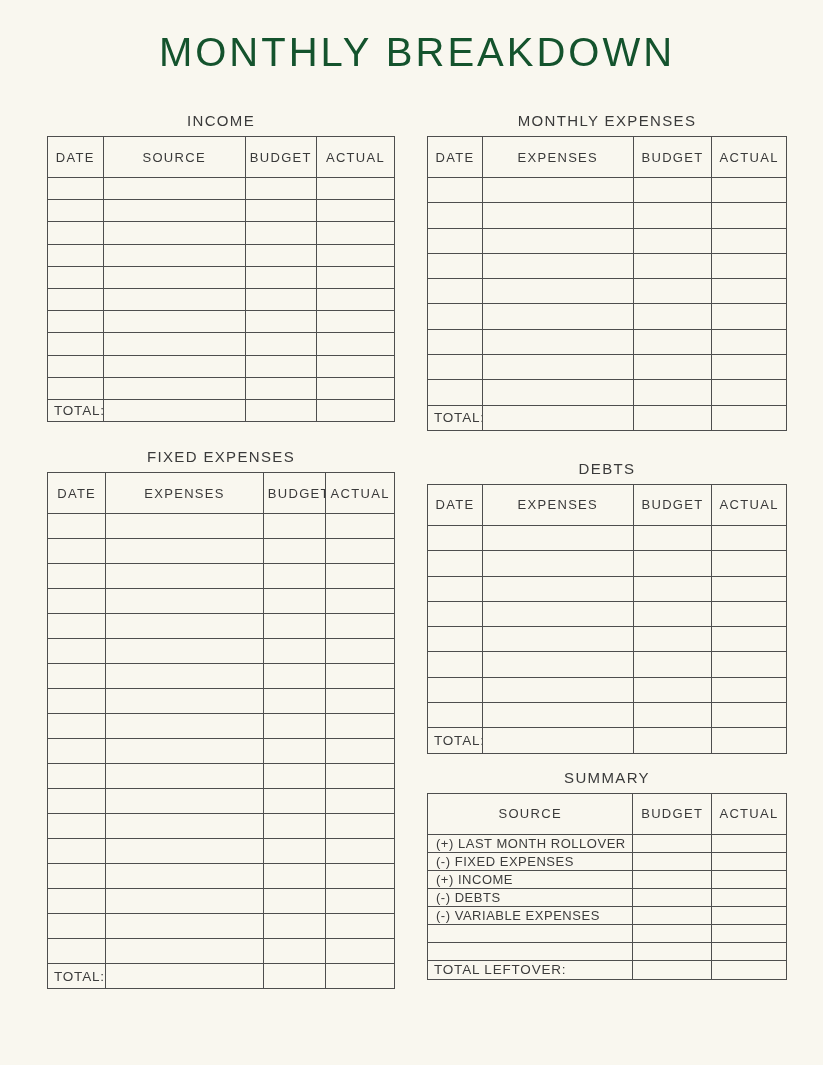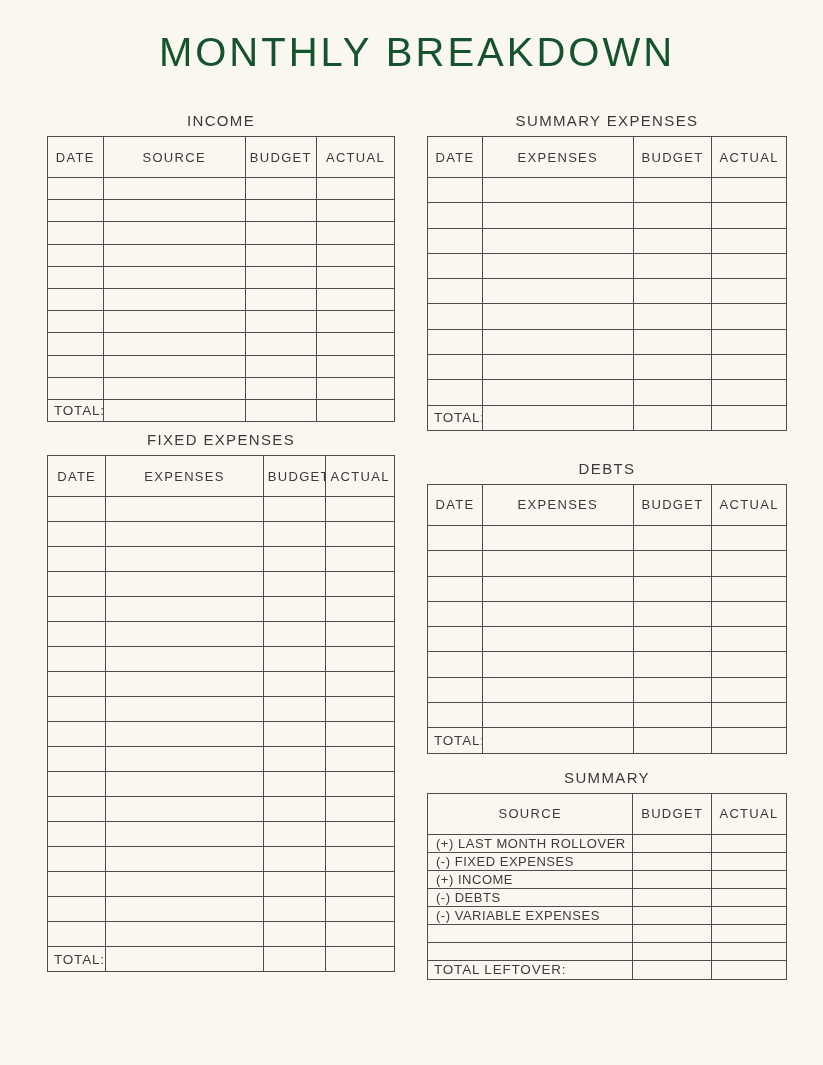--- a/index.html
+++ b/index.html
@@ -32,21 +32,21 @@
   .col-right{width:360px;flex:0 0 360px;}
   .section h2{
     margin:0 0 6px 0;
     font-size:15px;
     line-height:18px;
     font-weight:300;
     letter-spacing:0.09em;
     text-align:center;
     color:#3a3a3a;
   }
-  .sec-fixed{margin-top:9px;}
+  .sec-fixed{margin-top:26px;}
   .sec-debts{margin-top:29px;}
   .sec-summary{margin-top:15px;}
   table{
     border-collapse:collapse;
     width:100%;
     table-layout:fixed;
     border:1.5px solid var(--line);
     background:transparent;
   }
   th,td{
@@ -311,21 +311,21 @@
                 <td></td>
               </tr>
             </tbody>
           </table>
       </div>
 
     </div>
     <div class="col-right">
 
       <div class="section sec-variable">
-        <h2>SUMMARY EXPENSES</h2>
+        <h2>MONTHLY EXPENSES</h2>
         <table class="tbl-variable">
             <colgroup>
               <col style="width: 15.3%;">
               <col style="width: 42%;">
               <col style="width: 21.9%;">
               <col style="width: 20.8%;">
             </colgroup>
             <thead>
               <tr>
                 <th>DATE</th>

